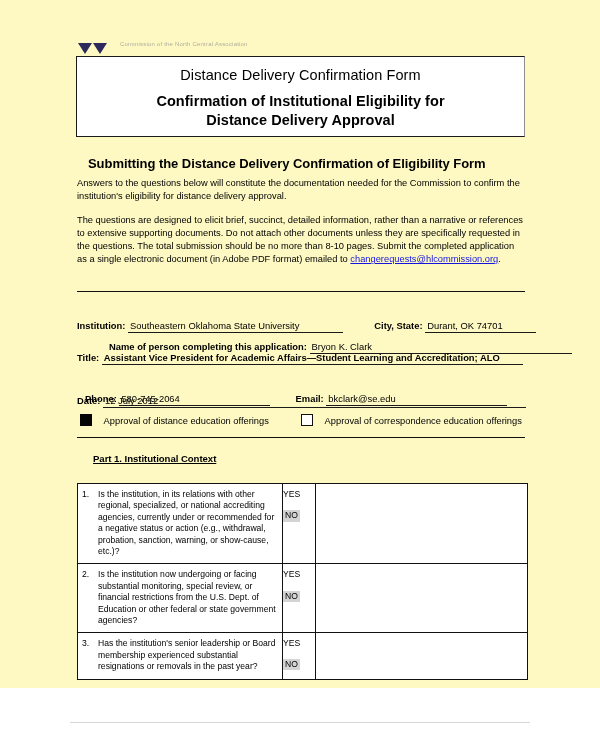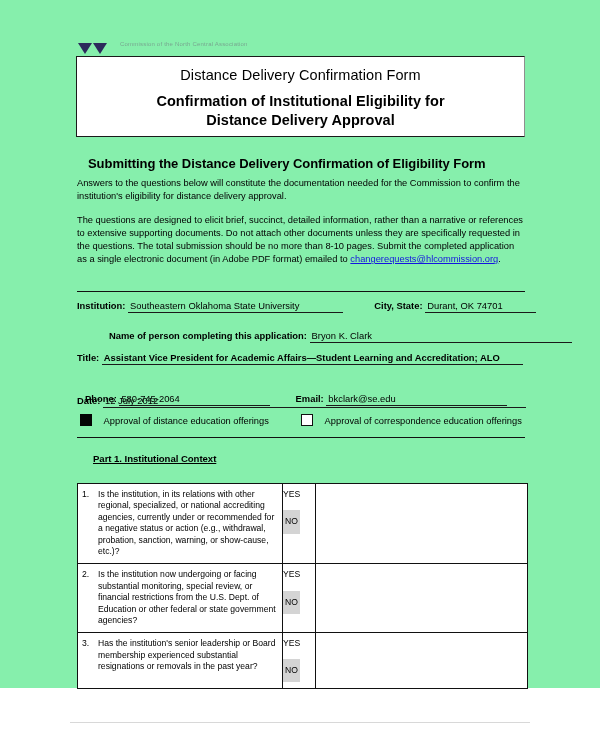--- a/index.html
+++ b/index.html
@@ -15,21 +15,21 @@
     color: #000000;
     position: relative;
     overflow: hidden;
   }
 
   .page {
     position: absolute;
     left: 0; top: 0;
     width: 600px;
     height: 688px;
-    background: #86efac;
+    background: #fef9c3;
   }
 
   
   .letterhead {
     position: absolute;
     left: 76px;
     top: 38px;
     width: 451px;
     height: 18px;
     overflow: hidden;
@@ -137,22 +137,22 @@
   }
 
   
   .field-row {
     position: absolute;
     left: 77px;
     width: 449px;
     font-size: 9.4px;
     white-space: nowrap;
   }
-  .fr-inst  { top: 300px; }
-  .fr-name  { top: 330px; padding-left: 32px; }
+  .fr-inst  { top: 320px; }
+  .fr-name  { top: 341px; padding-left: 32px; }
   .fr-title { top: 352px; }
   .fr-phone { top: 393px; padding-left: 8px; }
   .fr-date  { top: 395px; }
 
   .fl {
     font-weight: bold;
   }
   .fv {
     display: inline-block;
     border-bottom: 1px solid #1a1a1a;
@@ -252,21 +252,21 @@
     padding: 5px 0 6px 0;
     text-align: left;
     font-size: 8.6px;
     line-height: 11.4px;
   }
   .yn-yes { display: block; }
   .yn-no {
     display: inline-block;
     margin-top: 10px;
     background: #d4d4d4;
-    padding: 6px 2px;
+    padding: 0 2px;
   }
   .yn-no.tight { margin-top: 9px; }
 
   .ans-cell { padding: 4px; }
 </style>
 </head>
 <body>
 
 <div class="page">
 

